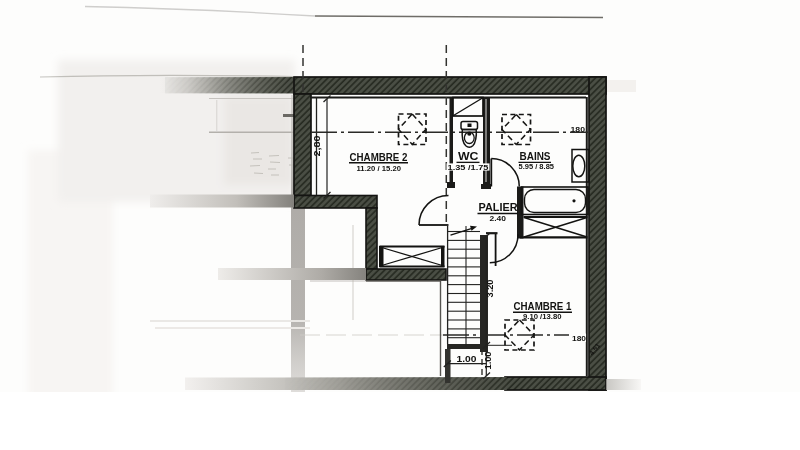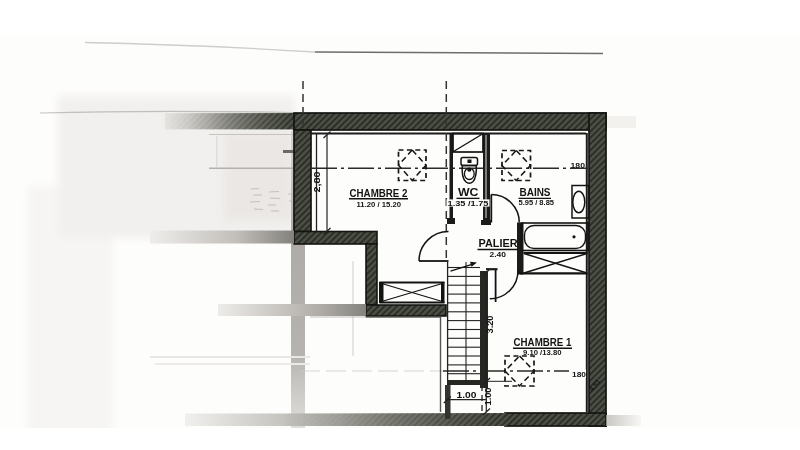--- a/index.html
+++ b/index.html
@@ -1,16 +1,16 @@
 <!DOCTYPE html>
 <html><head>
 <meta charset="utf-8">
 <style>
   html,body{margin:0;padding:0;background:#ffffff;}
-  #page{width:800px;height:392px;position:relative;overflow:hidden;background:#a3a3a3;margin-top:36px;}
+  #page{width:800px;height:392px;position:relative;overflow:hidden;background:#a3a3a3;}
   svg{position:absolute;top:0;left:0;}
   text{font-family:"Liberation Sans",sans-serif;font-weight:bold;fill:#131311;}
 </style>
 </head>
 <body>
 
 <div id="page">
 <svg width="800" height="450" viewBox="0 0 800 450">
 <defs>
   <pattern id="hatch" width="4.4" height="4.4" patternUnits="userSpaceOnUse" patternTransform="rotate(-45)">

